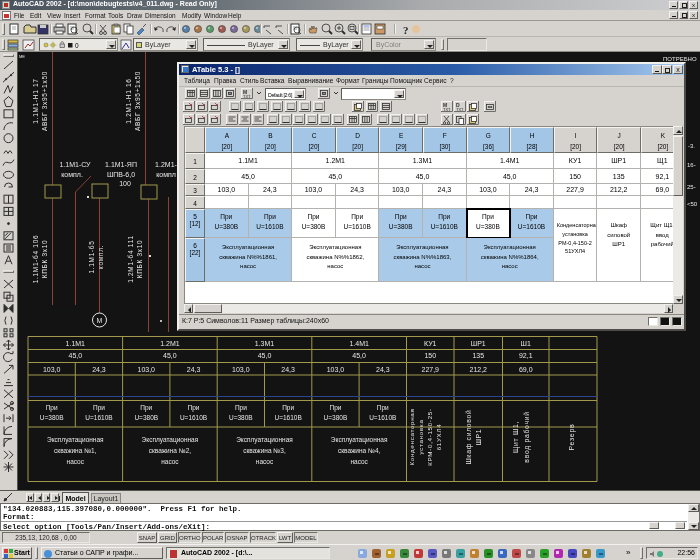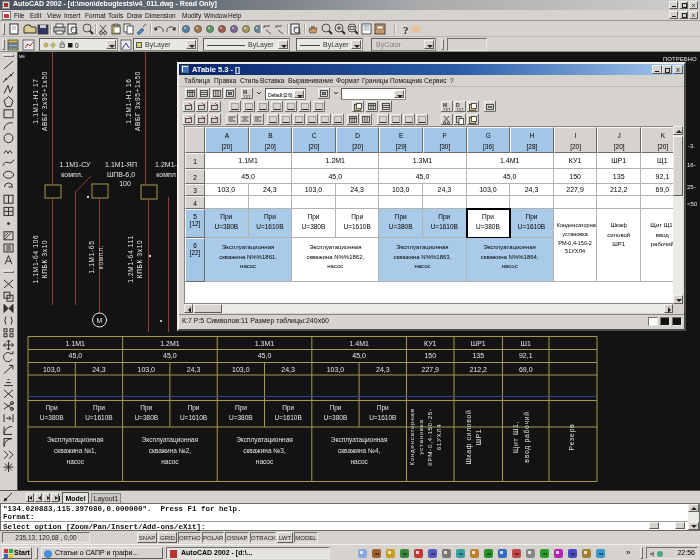--- a/index.html
+++ b/index.html
@@ -831,21 +831,21 @@
       <div class="sa" style="left:3px;top:2px;border-top:2.5px solid transparent;border-bottom:2.5px solid transparent;border-left:3px solid #222;"></div>
       <div class="sa" style="left:7px;top:2px;width:1px;height:5px;background:#222;"></div>
     </div>
 <div class="abs" style="left:62px;top:1px;width:27px;height:12px;background:#e8e6e2;border:1px solid #555;border-bottom:none;font-size:7px;font-weight:bold;text-align:center;line-height:11px;">Model</div>
 <div class="abs" style="left:91px;top:2px;width:30px;height:11px;background:#c9c6c0;border:1px solid #888;border-bottom:none;font-size:7px;text-align:center;line-height:10px;color:#222;">Layout1</div>
 </div>
 <div class="abs" style="left:0;top:503px;width:700px;height:28px;background:#fff;border:1px solid #6e6c67;font-family:'Liberation Mono',monospace;font-size:7.5px;font-weight:bold;color:#111;">
 <div class="abs" style="left:2px;top:1px;white-space:pre;">"134.020883,115.397080,0.000000".  Press F1 for help.</div>
 <div class="abs" style="left:2px;top:9px;">Format:</div>
 <div class="abs" style="left:0px;top:17px;right:12px;height:10px;border-top:1px solid #999;">
-      <span style="position:absolute;left:2px;top:1px;">Select option [Zoom/Pan/Insert/Add-ons/eXit]:</span>
+      <span style="position:absolute;left:2px;top:1px;">Select option [Tools/Pan/Insert/Add-ons/eXit]:</span>
     </div>
 <div class="abs" style="right:0;top:0;width:11px;height:26px;background:#eceae6;">
 <div class="abs btn" style="left:0;top:0;width:11px;height:8px;">
         <div class="sa" style="left:2px;top:2px;border-left:3px solid transparent;border-right:3px solid transparent;border-bottom:3px solid #222;"></div>
       </div>
 <div class="abs btn" style="left:0;bottom:0;width:11px;height:8px;">
         <div class="sa" style="left:2px;top:2px;border-left:3px solid transparent;border-right:3px solid transparent;border-top:3px solid #222;"></div>
       </div>
 </div>
 <div class="abs btn" style="right:40px;bottom:1px;width:10px;height:7px;"></div>

